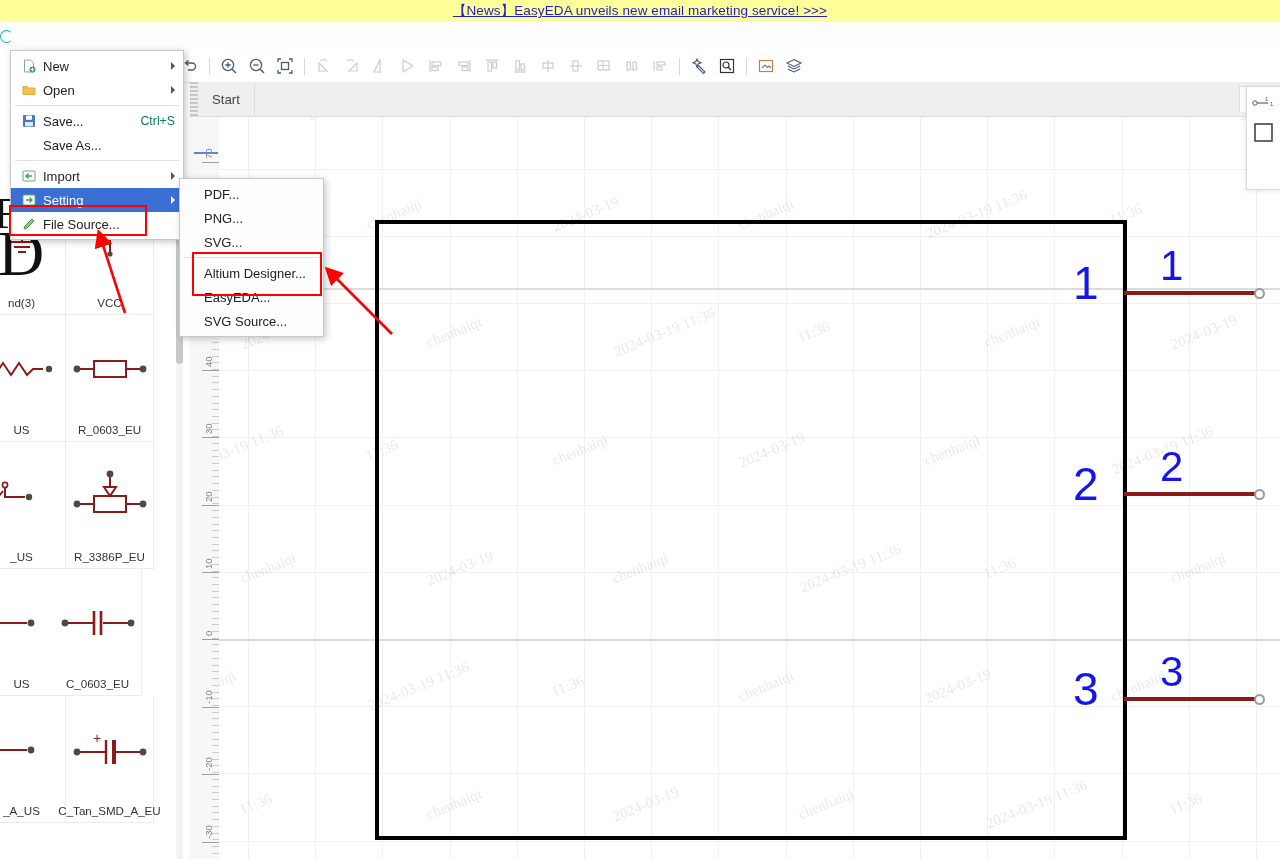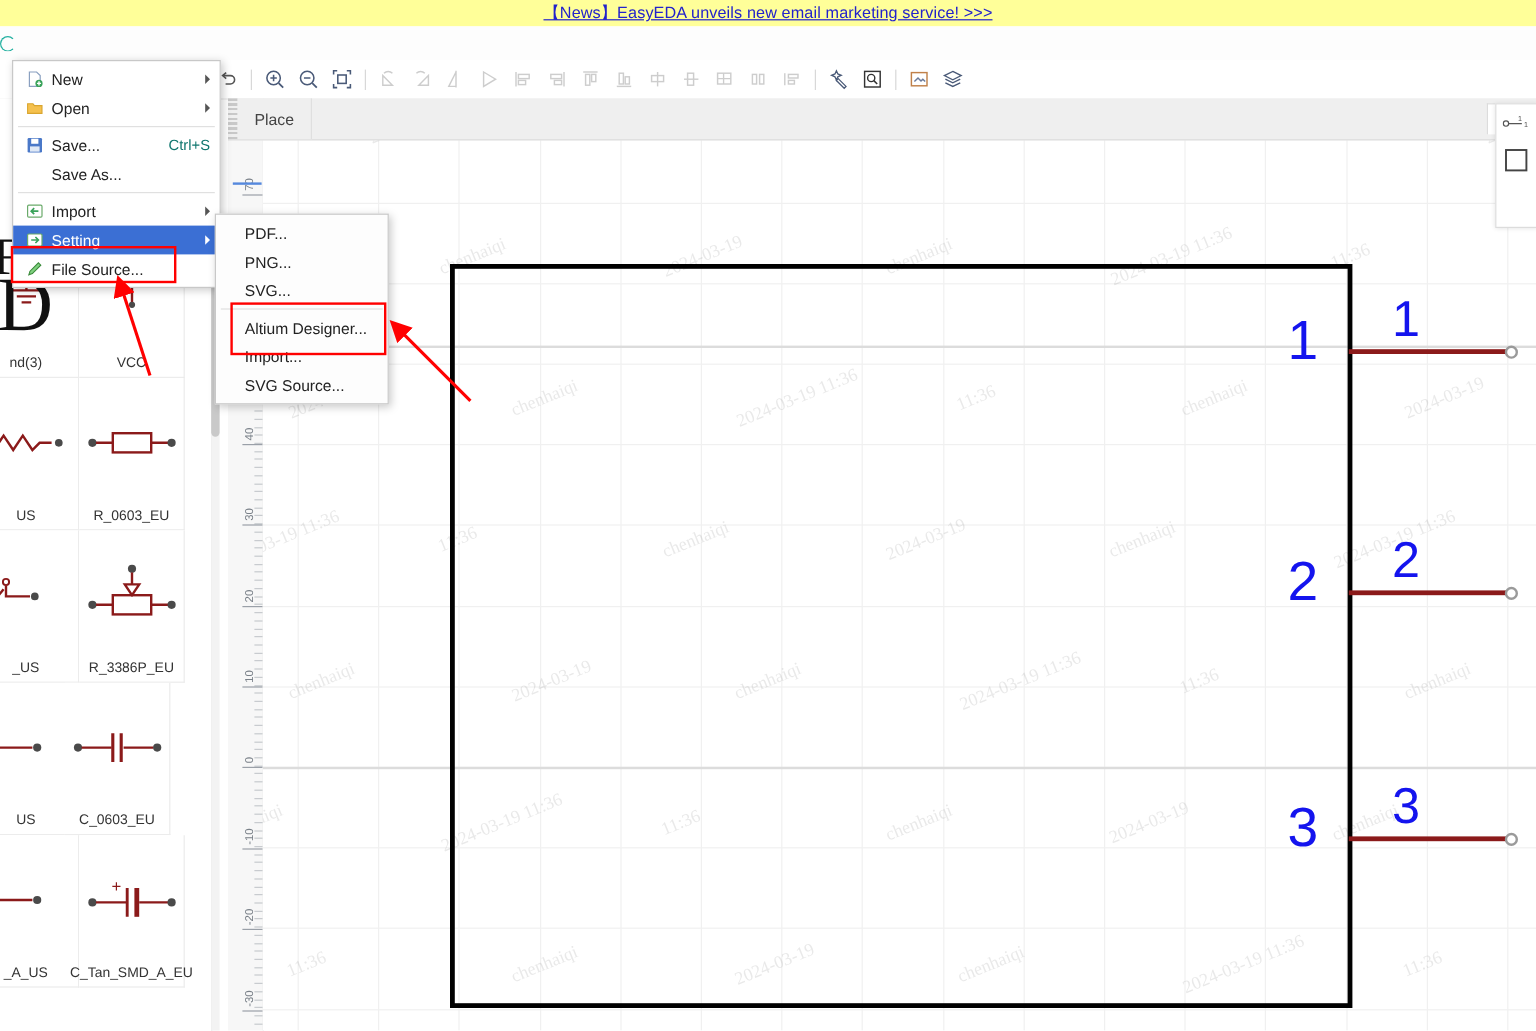--- a/index.html
+++ b/index.html
@@ -788,21 +788,21 @@
       <div class="pin-dot" style="left: 1035px; top: 585.5px;"></div>
       <div class="pin-num-in" style="left: 854px; top: 558px;">3</div>
       <div class="pin-num-out" style="left: 941px; top: 543px;">3</div>
     </div>
 </div>
 
 <div id="tabbar" class="abs">
   <div class="tab-grip"></div>
   <div id="tab-items" style="display:flex;">
       <div class="tab">
-        <span>Place</span>
+        <span>Start</span>
       </div>
     </div>
 </div>
 
 <div id="rightpanel-header" class="abs">Drawi</div>
 <div id="rightpanel" class="abs">
   <div style="padding:7px 0 0 5px;">
     <svg width="24" height="16" viewBox="0 0 24 16">
       <circle cx="3" cy="9" r="2.2" stroke="#555" stroke-width="1" fill="none"></circle>
       <path d="M5.2 9h11" stroke="#555" stroke-width="1.1"></path>
@@ -884,21 +884,21 @@
       <span class="mi-label">File Source...</span>
     </div>
   </div>
 
 <div id="export-submenu" class="abs">
     <div class="smi">PDF...</div>
     <div class="smi">PNG...</div>
     <div class="smi">SVG...</div>
     <div class="mi-sep"></div>
     <div class="smi">Altium Designer...</div>
-    <div class="smi">Import...</div>
+    <div class="smi">EasyEDA...</div>
     <div class="smi">SVG Source...</div>
   </div>
 
 <div class="hl-box" style="left:9px;top:205px;width:138px;height:31px;"></div>
 <div class="hl-box" style="left:192px;top:252px;width:130px;height:44px;"></div>
 
 <svg class="arrow-svg" style="left:80px;top:225px;width:60px;height:95px;" viewBox="0 0 60 95">
   <defs>
       <marker id="ah1" markerWidth="7" markerHeight="7" refX="3" refY="3.5" orient="auto">
     <path d="M0,0 L7,3.5 L0,7 z" fill="#ff0000"></path>

